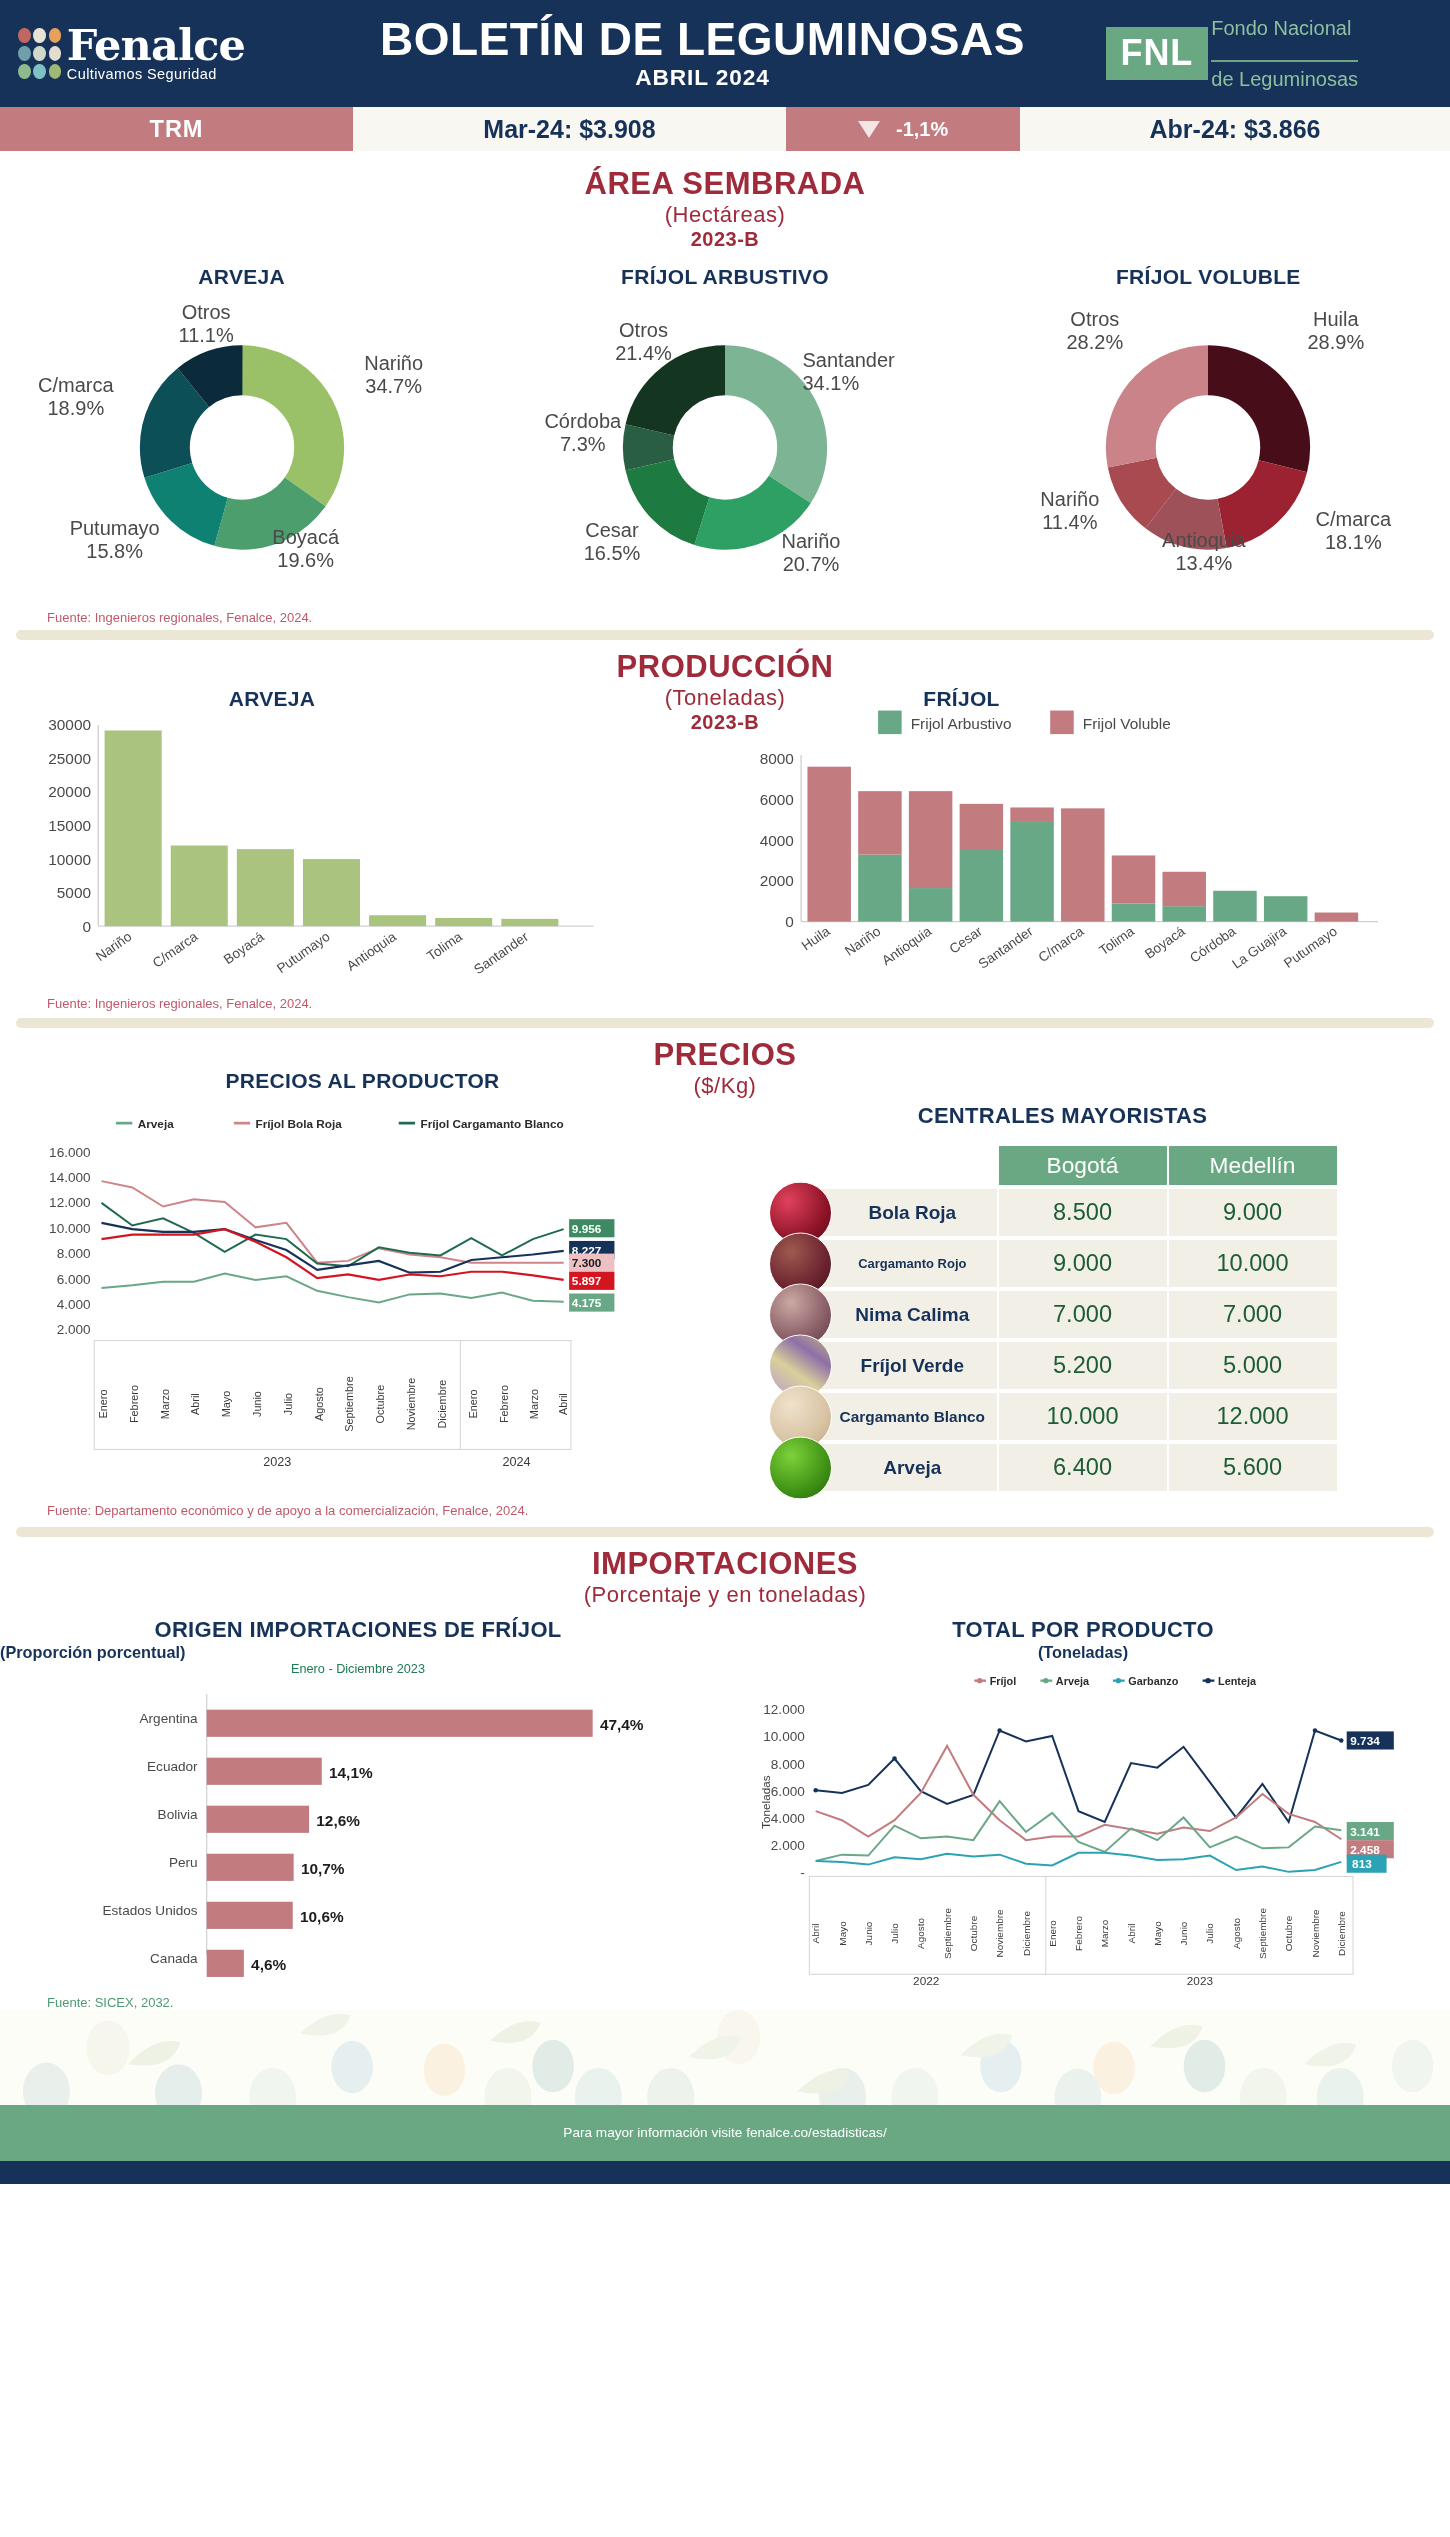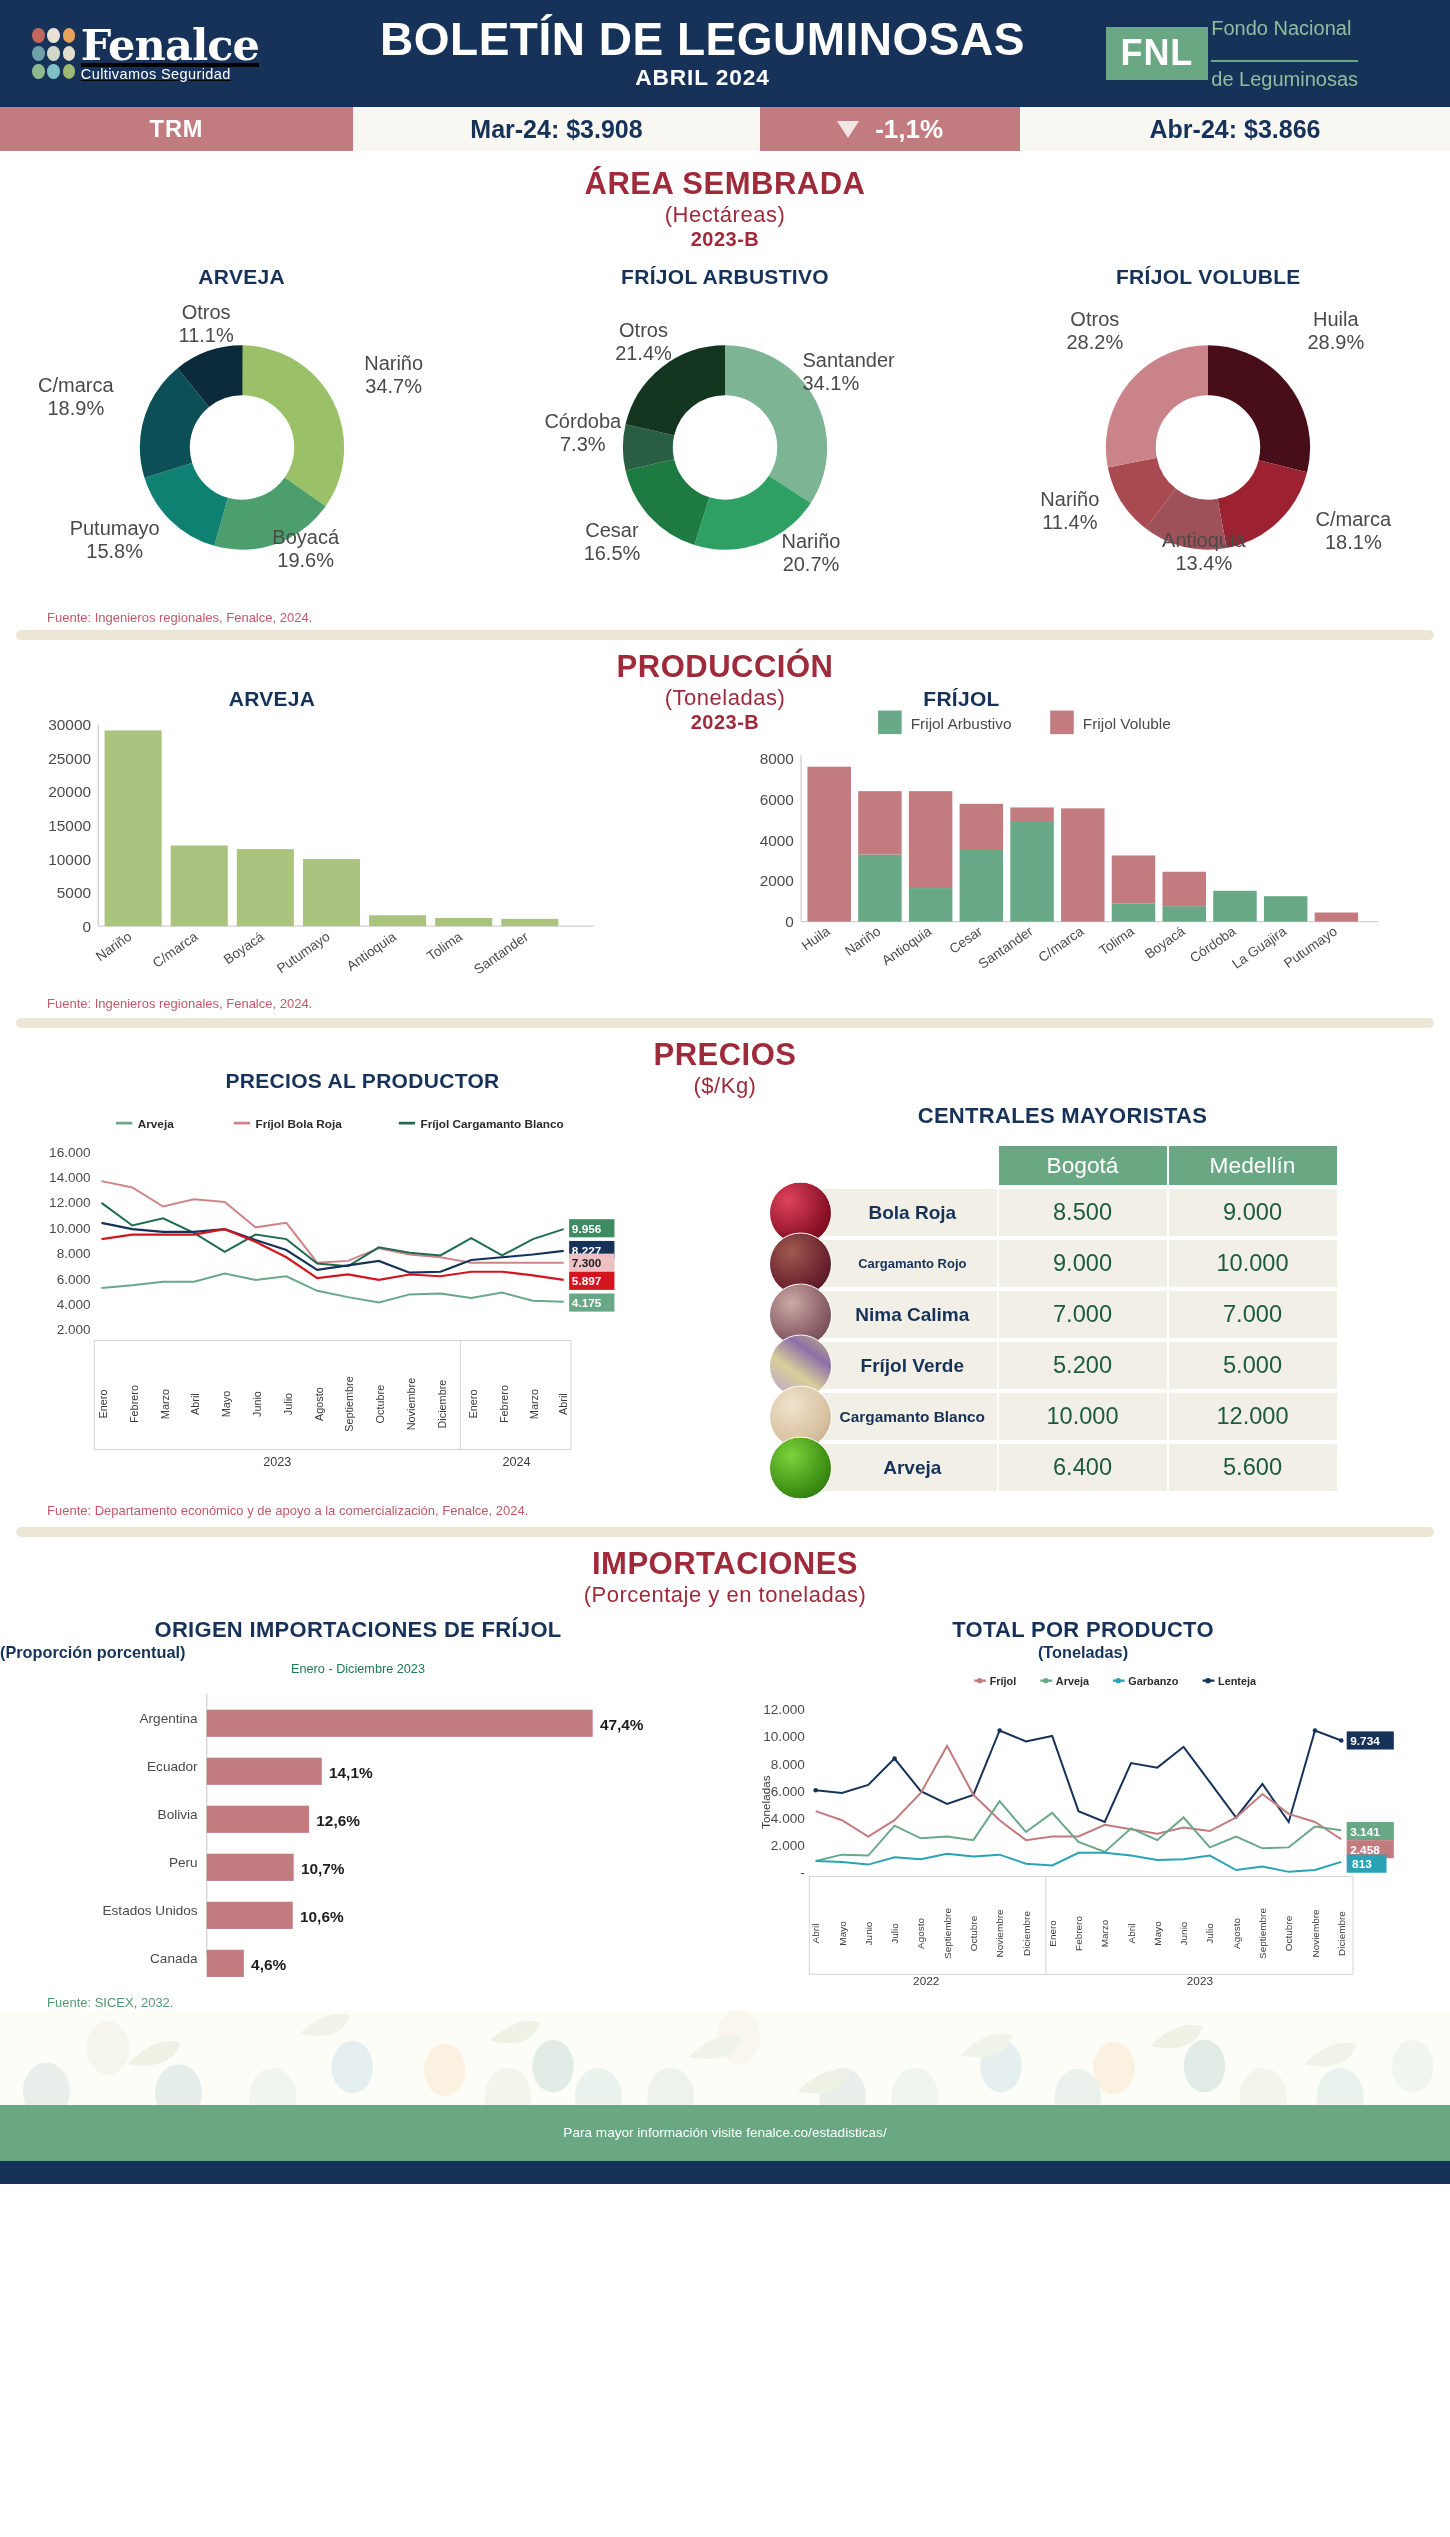--- a/index.html
+++ b/index.html
@@ -3,42 +3,42 @@
 <meta charset="utf-8">
 <style>
   * { margin:0; padding:0; box-sizing:border-box; }
   body {
     width:1450px; height:2538px;
     font-family:"Liberation Sans", sans-serif;
     background:#ffffff; overflow:hidden; position:relative;
   }
   
   .header { height:107px; background:#163259; display:flex; align-items:center; position:relative; }
-  .logo-wrap { display:flex; align-items:center; padding-left:32px; width:299px;text-decoration:underline; }
+  .logo-wrap { display:flex; align-items:center; padding-left:18px; width:299px; }
   .logo-dots { display:grid; grid-template-columns:repeat(3,12.7px); grid-gap:2.7px; margin-right:5.4px; }
   .logo-dots span { width:12.7px; height:15.4px; border-radius:50%; display:block; }
   .logo-text { color:#fff; }
   .logo-name { font-size:43px; font-weight:bold; letter-spacing:-0.9px; line-height:0.95; font-family:"DejaVu Serif", serif; }
   .logo-tag { font-size:14.5px; letter-spacing:0.4px; margin-top:0.9px; }
   .head-center { flex:1; text-align:center; }
   .head-title { color:#fff; font-size:46px; font-weight:bold; letter-spacing:0.5px; line-height:1.02; }
   .head-sub { color:#fff; font-size:22.7px; font-weight:bold; letter-spacing:0.9px; margin-top:1.8px; }
   .fnl { display:flex; align-items:center; padding-right:27px; width:344px; }
   .fnl-box { background:#6aa883; color:#fff; font-size:36px; font-weight:bold; padding:4.5px 14.5px 6.3px; letter-spacing:0.9px; }
   .fnl-txt { margin-left:3.6px; color:#8fbf9f; font-size:20px; line-height:1.22; }
   .fnl-txt div:first-child { border-bottom:2.3px solid #6aa883; padding-bottom:20px; }
   .fnl-txt div:last-child { padding-top:5px; }
 
   
   .trm { height:44px; display:flex; align-items:stretch; background:#f8f7f2; }
   .trm-label { width:353px; background:#c27b7f; color:#fff; font-size:23.6px; font-weight:bold;
                display:flex; align-items:center; justify-content:center; letter-spacing:0.9px; }
   .trm-mid { flex:1; display:flex; align-items:center; justify-content:center;
              color:#163259; font-size:25px; font-weight:bold; background:#f8f7f2; }
-  .trm-delta { width:260px; background:#c27b7f; color:#ffffff; font-size:26px; font-weight:bold;
+  .trm-delta { width:234px; background:#c27b7f; color:#ffffff; font-size:20px; font-weight:bold;
                display:flex; align-items:center; justify-content:center; gap:16.3px; }
   .tri-down { width:0;height:0;border-left:11px solid transparent;border-right:11px solid transparent;border-top:17px solid #f7f0ee; opacity:.92;}
   .trm-right { width:430px; display:flex; align-items:center; justify-content:center;
                color:#163259; font-size:25px; font-weight:bold; background:#f8f7f2; }
 
   
   .sec-title { text-align:center; color:#9e2a3a; font-weight:bold; letter-spacing:0.5px; }
   .sec-title .big { font-size:31px; }
   .sec-title .sub { font-size:22px; font-weight:normal; color:#9e2a3a; }
   .sec-title .sub2 { font-size:20px; color:#9e2a3a; }

